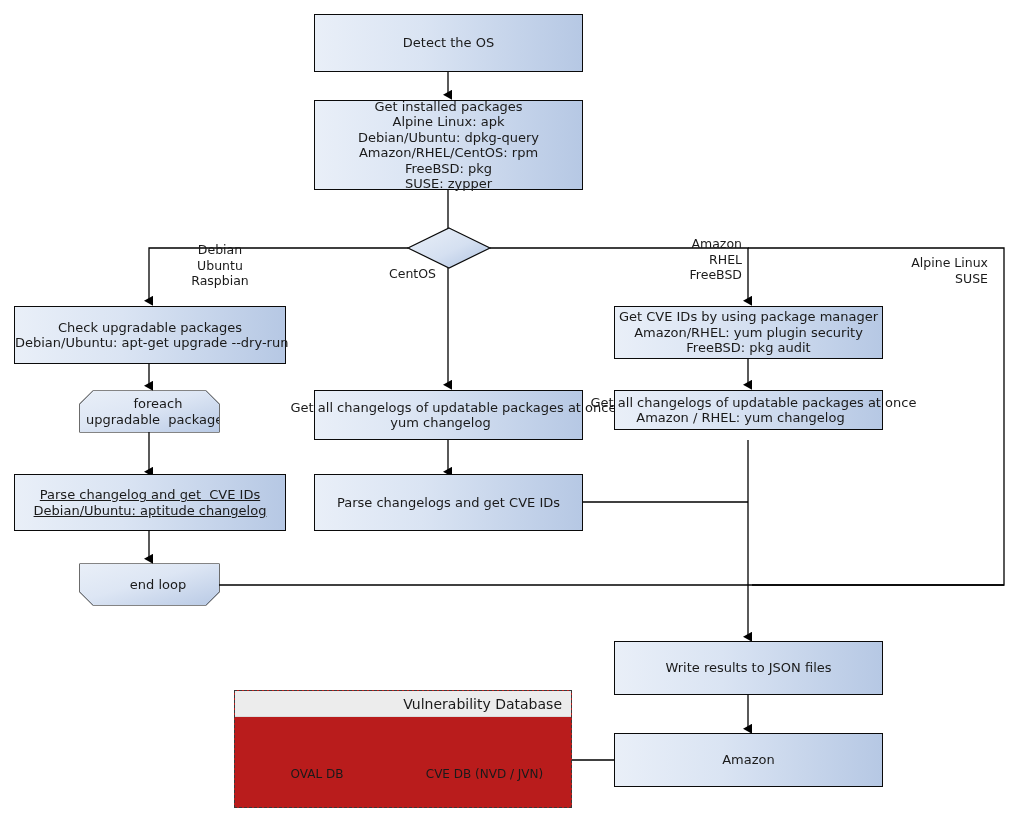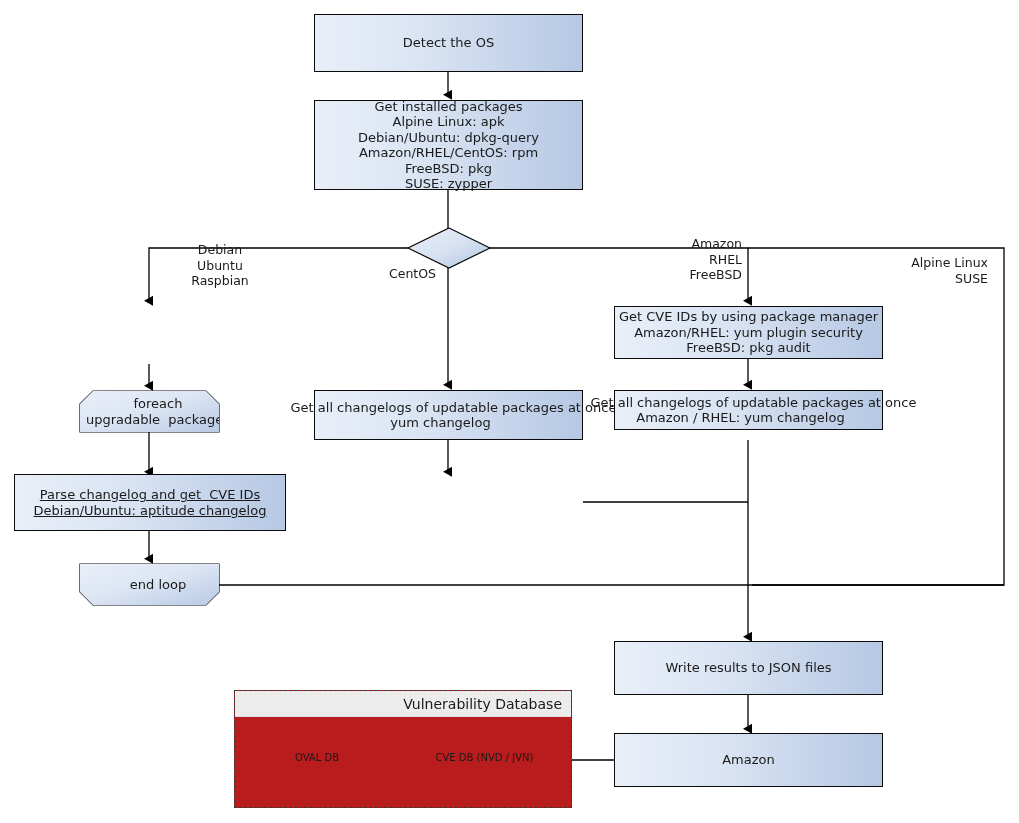--- a/index.html
+++ b/index.html
@@ -102,24 +102,25 @@
     padding-right: 9px;
     font-size: 14px;
     line-height: 26px;
     color: #1a1a1a;
     white-space: pre;
   }
   .cyl-label {
     position: absolute;
     width: 100%;
     text-align: center;
-    font-size: 10px;
+    font-size: 12px;
     color: #1a1a1a;
     white-space: pre;
     pointer-events: none;
+    margin-top: 15px;
   }
 </style>
 </head>
 <body>
 
 <div id="canvas">
 
   <svg class="edges" viewBox="0 0 1019 823" xmlns="http://www.w3.org/2000/svg">
     <defs>
       <marker id="arrow" markerWidth="10" markerHeight="10" refX="5.2" refY="4" orient="auto" markerUnits="userSpaceOnUse">
@@ -207,40 +208,47 @@
 
   <div class="branch-label bl-left" style="left:389px; top:266px; width:90px;">CentOS</div>
 
   <div class="branch-label bl-right" style="left:620px; top:236px; width:122px;">Amazon
 RHEL
 FreeBSD</div>
 
   <div class="branch-label bl-right" style="left:860px; top:255px; width:128px;">Alpine Linux
 SUSE</div>
 
+  <div class="node proc" style="left:14px; top:306px; width:272px; height:58px;">
+    <div class="inner">Check upgradable packages
+Debian/Ubuntu: apt-get upgrade --dry-run</div>
+  </div>
 
   <div class="node loop-start" style="left:80px; top:391px; width:139px; height:41px;">
     <div class="inner">foreach
 upgradable  packages</div>
   </div>
 
   <div class="node proc" style="left:14px; top:474px; width:272px; height:57px;text-decoration:underline;">
     <div class="inner">Parse changelog and get  CVE IDs
 Debian/Ubuntu: aptitude changelog</div>
   </div>
 
   <div class="node loop-end" style="left:80px; top:564px; width:139px; height:41px;">
     <div class="inner">end loop</div>
   </div>
 
   <div class="node proc overflow" style="left:314px; top:390px; width:269px; height:50px;">
     <div class="inner">Get all changelogs of updatable packages at once
 yum changelog</div>
   </div>
 
+  <div class="node proc" style="left:314px; top:474px; width:269px; height:57px;">
+    <div class="inner">Parse changelogs and get CVE IDs</div>
+  </div>
 
   <div class="node proc" style="left:614px; top:306px; width:269px; height:53px;">
     <div class="inner">Get CVE IDs by using package manager
 Amazon/RHEL: yum plugin security
 FreeBSD: pkg audit</div>
   </div>
 
   <div class="node proc overflow" style="left:614px; top:390px; width:269px; height:40px;">
     <div class="inner">Get all changelogs of updatable packages at once
 Amazon / RHEL: yum changelog</div>

